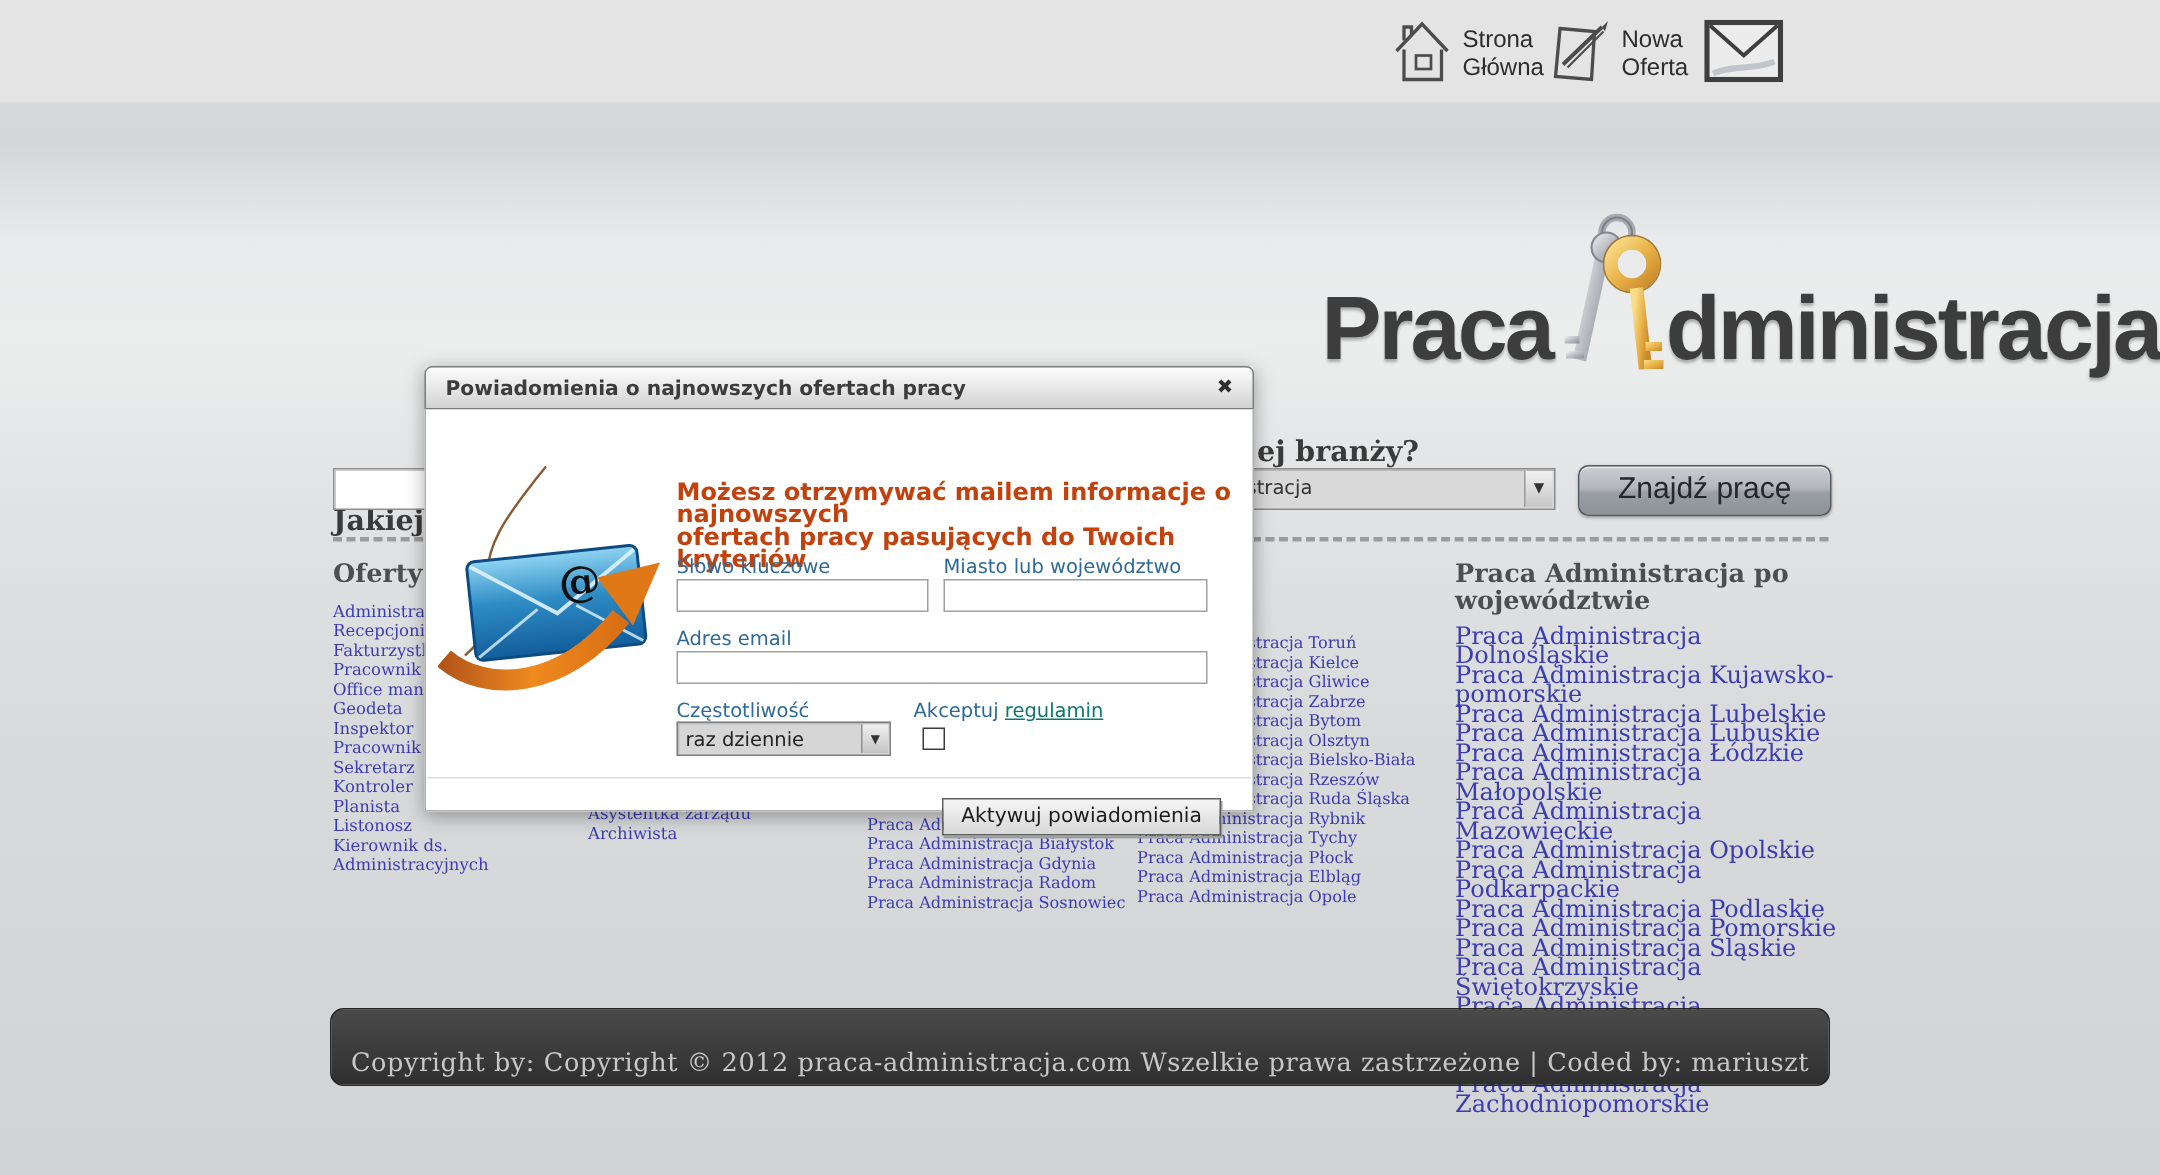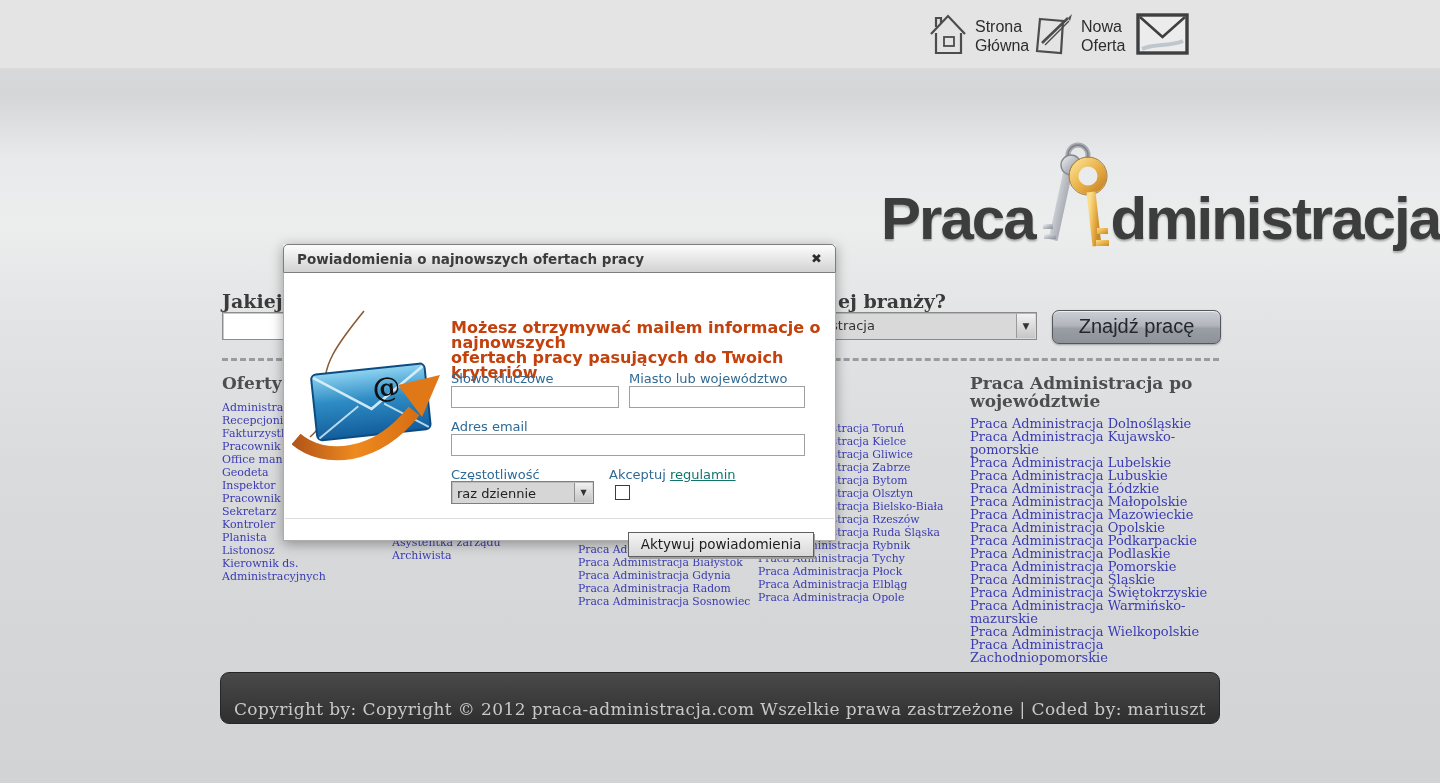--- a/index.html
+++ b/index.html
@@ -28,21 +28,21 @@
     font-family:"Liberation Sans",sans-serif;font-size:20px;color:#24282e;text-align:center;line-height:30px;cursor:pointer;}
   .dashes{position:absolute;left:222px;top:358px;width:997px;border-top:3px dashed #9b9b9d;}
   
   .col-head{position:absolute;font-family:"DejaVu Serif",serif;font-weight:bold;font-size:17px;line-height:18px;color:#4e4e4e;}
   ul.links{position:absolute;margin:0;padding:0;list-style:none;font-family:"DejaVu Serif",serif;color:#3b3bb2;}
   ul.links li{cursor:pointer;}
   .c1{left:222px;top:401px;width:152px;font-size:11px;line-height:13px;}
   .c2{left:392px;top:536px;width:178px;font-size:11px;line-height:13px;}
   .c3{left:578px;top:543px;width:174px;font-size:10.8px;line-height:13px;}
   .c4{left:758px;top:422px;width:206px;font-size:10.8px;line-height:13px;}
-  .c5{left:970px;top:417px;width:260px;font-size:13px;line-height:13px;}
+  .c5{left:970px;top:417px;width:260px;font-size:16px;line-height:13px;}
   
   .footer{position:absolute;left:220px;top:672px;width:1000px;height:52px;border-radius:9px;box-sizing:border-box;
     background:linear-gradient(180deg,#4a4a4a,#2f2f2f);border:1px solid #262626;
     font-family:"DejaVu Serif",serif;font-size:17px;letter-spacing:.4px;color:#c8c8c8;text-align:center;padding-top:26px;}
   
   .modal{position:absolute;left:283px;top:244px;width:553px;height:297px;box-shadow:0 3px 12px rgba(0,0,0,.35);}
   .modal-title{position:absolute;left:0;right:0;top:0;height:29px;box-sizing:border-box;border:1px solid #7d7d7d;border-radius:5px 5px 0 0;
     background:linear-gradient(180deg,#fdfdfd,#d2d2d2);}
   .modal-title .t{position:absolute;left:13px;top:6px;font-size:13.5px;font-weight:bold;color:#3c3c3c;}
   .modal-close{position:absolute;right:13px;top:6px;font-size:13px;font-weight:bold;color:#2e2e2e;cursor:pointer;}
@@ -136,21 +136,21 @@
           <circle cx="57" cy="36" r="19" fill="none" stroke="#a3772c" stroke-width="1"></circle>
           <path d="M60 52 L66 106" stroke="url(#gld)" stroke-width="9"></path>
           <rect x="66" y="88" width="11" height="6" fill="url(#gld)"></rect>
           <rect x="65" y="100" width="13" height="6" fill="url(#gld)"></rect>
         </g>
       </svg>
     </span>
     <span>dministracja</span>
   </div>
 
-  <div class="q-head" style="left:222px;">Jakiej</div>
+  <div class="q-head" style="left:222px;margin-top:46px;">Jakiej</div>
   <div class="q-head" style="left:838px;">ej branży?</div>
   <div class="q-input"></div>
   <div class="q-select">
     <span class="val">Administracja</span>
     <span class="arrow-box">▼</span>
   </div>
   <div class="btn-find">Znajdź pracę</div>
   <div class="dashes"></div>
 
   <div class="col-head" style="left:222px;top:374px;">Oferty</div>

